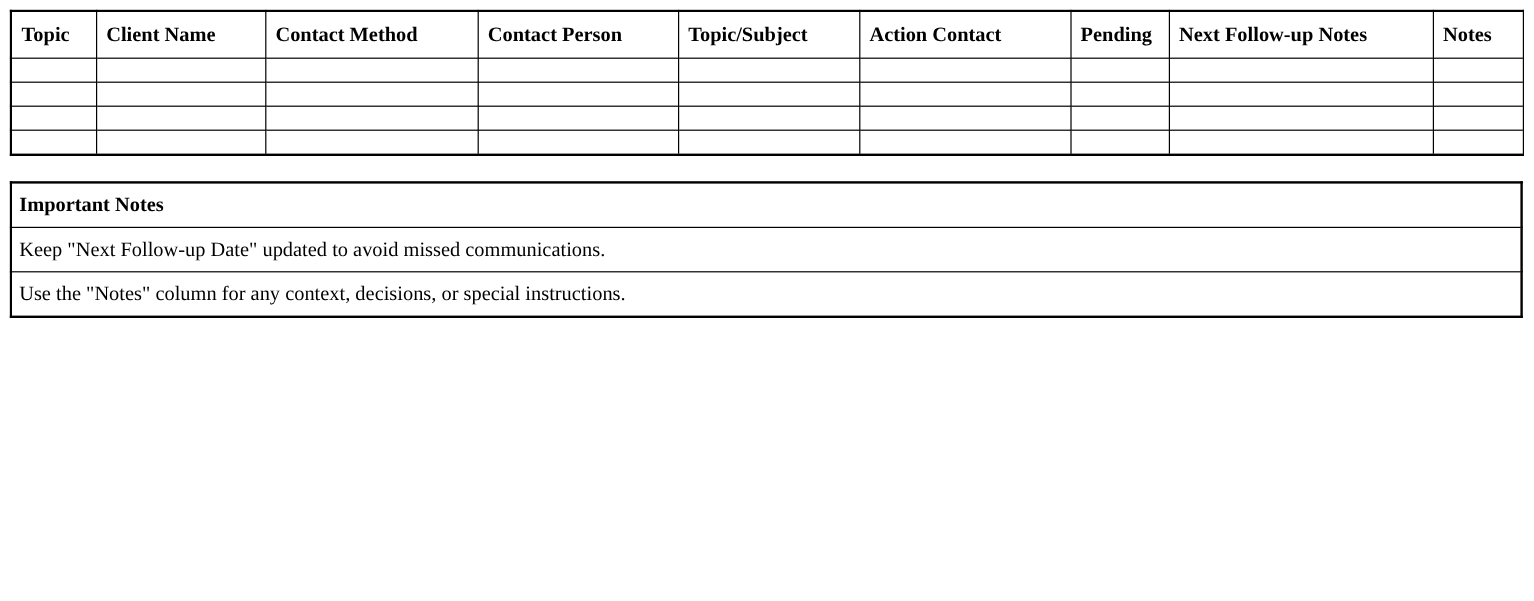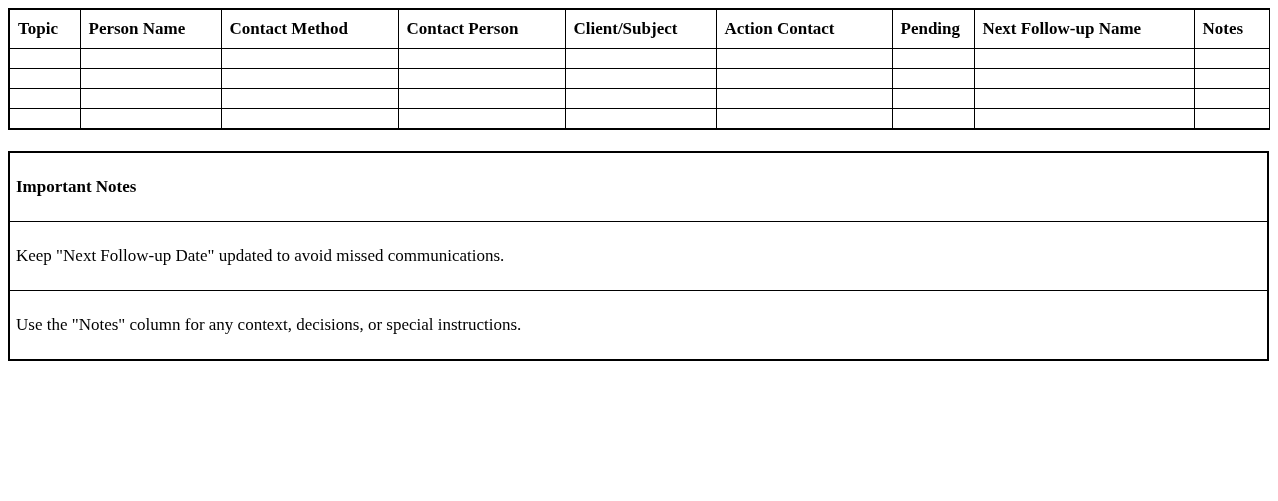--- a/index.html
+++ b/index.html
@@ -36,21 +36,21 @@
     height: 19px;
     padding: 0 8px;
   }
   
   .notes-table {
     margin-top: 21px;
   }
   .notes-table td {
     text-align: left;
     vertical-align: middle;
-    padding: 24px 6px;
+    padding: 8px 6px;
     height: 18px;
   }
   .notes-table .notes-title {
     font-weight: bold;
   }
 </style>
 </head>
 <body>
 
 <table class="log-table">
@@ -61,27 +61,27 @@
     <col style="width:167px">
     <col style="width:151px">
     <col style="width:176px">
     <col style="width:82px">
     <col style="width:220px">
     <col style="width:76px">
   </colgroup>
   <thead>
     <tr>
       <th>Topic</th>
-      <th>Person Name</th>
+      <th>Client Name</th>
       <th>Contact Method</th>
       <th>Contact Person</th>
-      <th>Client/Subject</th>
+      <th>Topic/Subject</th>
       <th>Action Contact</th>
       <th>Pending</th>
-      <th>Next Follow-up Name</th>
+      <th>Next Follow-up Notes</th>
       <th>Notes</th>
     </tr>
   </thead>
   <tbody>
       <tr>
         <td class="empty"></td>
         <td class="empty"></td>
         <td class="empty"></td>
         <td class="empty"></td>
         <td class="empty"></td>

